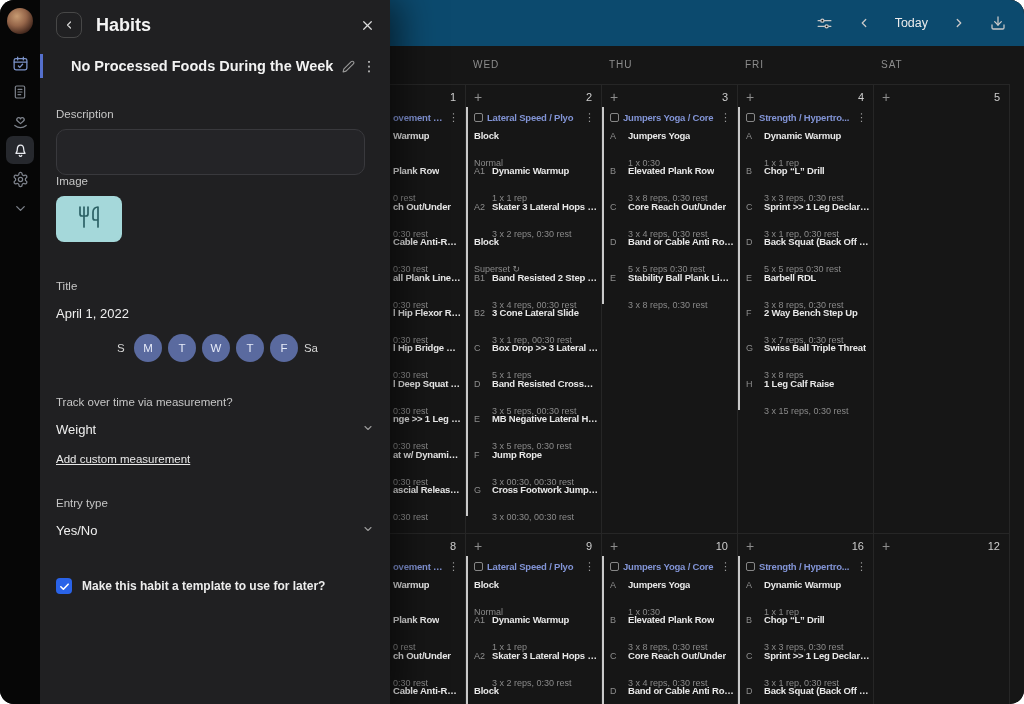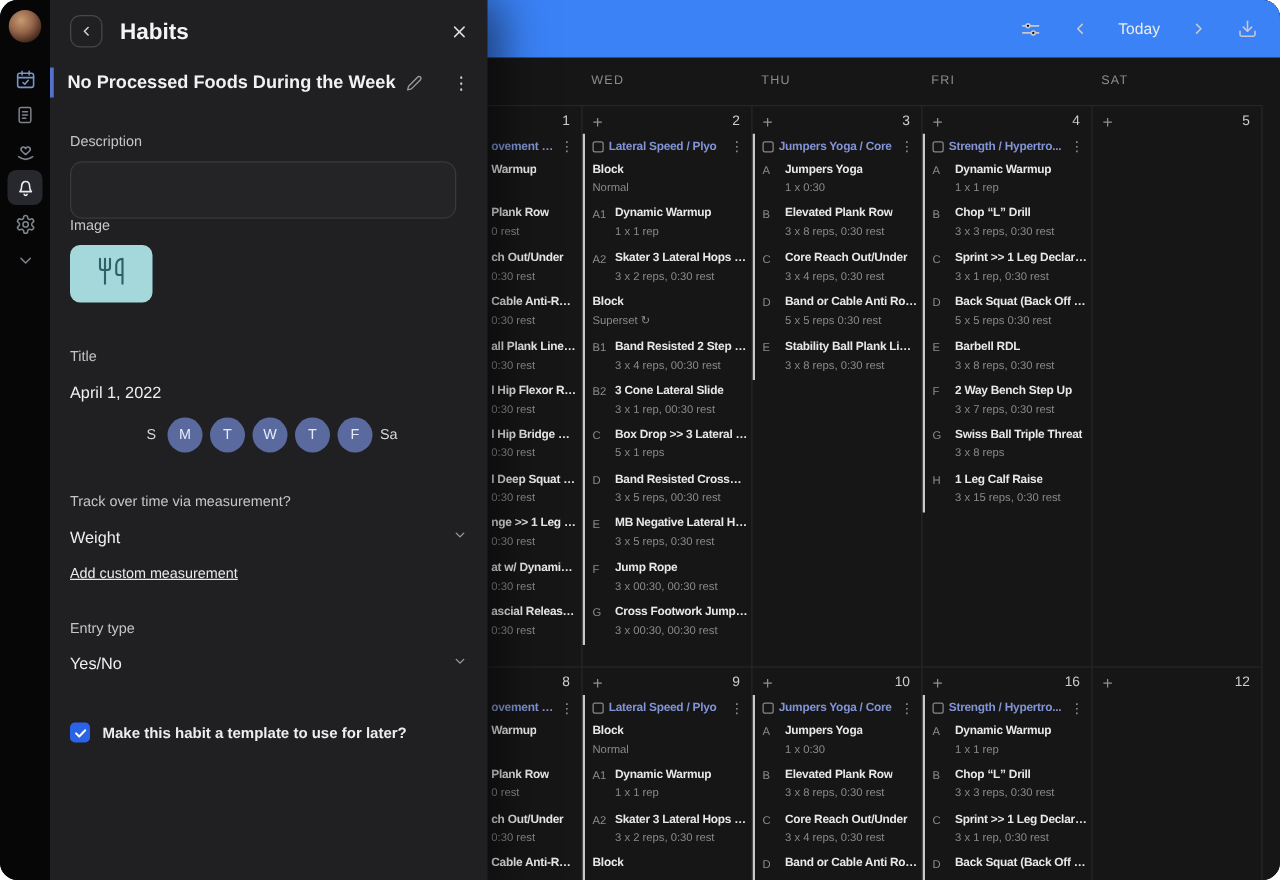--- a/index.html
+++ b/index.html
@@ -13,21 +13,21 @@
   .avatar { width:26px; height:26px; border-radius:50%; flex:none; margin-bottom:15px;
             background:radial-gradient(circle at 38% 32%, #c79b72 0%, #96664a 40%, #45291e 75%, #1c110c 100%); }
   .side-icon { width:28px; height:28px; border-radius:7px; display:flex; align-items:center; justify-content:center;
                color:#7e838c; margin-bottom:1px; }
   .side-icon.accent { color:#7c93c9; }
   .side-icon.active { color:#e9ebf0; background:#26282d; }
   .side-icon svg { display:block; }
 
   
   .calendar { position:absolute; left:40px; top:0; right:0; bottom:0; background:#161616; }
-  .cal-top { position:absolute; left:0; top:0; right:0; height:46px; background:#3b82f6;
+  .cal-top { position:absolute; left:0; top:0; right:0; height:46px; background:#0c4a6e;
              display:flex; align-items:center; justify-content:flex-end; gap:24px; padding-right:18px; }
   .tb-icon { color:#c9c9c9; display:flex; cursor:pointer; }
   .today-btn { color:#ececec; font-size:12.5px; cursor:pointer; }
   #cal-grid { position:absolute; inset:0; }
   .day-header { position:absolute; top:59px; font-size:10px; letter-spacing:1px; color:#8d8d8d; }
   .vline { position:absolute; width:1px; background:#262626; top:84px; bottom:0; }
   .hline { position:absolute; height:1px; background:#262626; }
   .cell { position:absolute; overflow:hidden; }
   .cell-head { display:flex; align-items:center; justify-content:space-between; padding:7px 9px 3px 8px; }
   .plus-icon { color:#8d8d8d; font-size:14px; line-height:11px; cursor:pointer; }
@@ -37,32 +37,32 @@
   .w-title { display:flex; align-items:center; gap:4px; height:20px; }
   .w-check { width:9px; height:9px; border:1px solid #878787; border-radius:2px; flex:none; }
   .w-label { color:#8294d6; font-size:9.5px; font-weight:bold; letter-spacing:-0.2px;
              white-space:nowrap; overflow:hidden; text-overflow:ellipsis; flex:1; }
   .w-kebab { color:#9b9b9b; font-size:11px; flex:none; padding:0 3px 0 1px; }
   .entry { height:35.4px; padding-top:3px; }
   .e-line { display:flex; }
   .e-prefix { color:#8d8d8d; font-size:9px; width:18px; flex:none; padding-top:1px; }
   .e-label { color:#e8e8e8; font-size:9.5px; font-weight:bold; letter-spacing:-0.2px;
              white-space:nowrap; overflow:hidden; text-overflow:ellipsis; }
-  .e-sub { color:#8a8a8a; font-size:9px; padding-top:4px; white-space:nowrap; overflow:hidden; }
+  .e-sub { color:#8a8a8a; font-size:9px; padding-top:4px; white-space:nowrap; overflow:hidden;margin-top:13px; }
   .entry.prefixed .e-sub { padding-left:18px; }
 
   
   .modal { position:absolute; left:40px; top:0; width:350px; height:704px; background:#202022; z-index:20;
            box-shadow:10px 0 34px rgba(0,0,0,.55); }
   .m-header { display:flex; align-items:center; padding:12px 14px 0 16px; }
   .back-btn { width:26px; height:26px; border:1px solid #474747; border-radius:8px; color:#d5d5d5;
               display:flex; align-items:center; justify-content:center; flex:none; cursor:pointer; }
   .m-title { margin-left:14px; font-size:18px; font-weight:bold; color:#f4f4f4; flex:1; }
   .close-btn { color:#dddddd; display:flex; padding:2px; cursor:pointer; }
-  .habit-row { display:flex; align-items:center; margin-top:16px; border-left:3px solid #5570cd; padding:4px 14px 4px 11px; }
+  .habit-row { display:flex; align-items:center; margin-top:16px; border-left:3px solid #5570cd; padding:4px 14px 4px 28px; }
   .habit-title { font-size:14.5px; font-weight:bold; color:#f2f2f2; }
   .pencil-btn { color:#9a9a9a; margin-left:9px; display:flex; cursor:pointer; }
   .kebab-btn { margin-left:auto; color:#d5d5d5; font-size:14px; cursor:pointer; }
   .m-body { padding:0 14px 0 16px; }
   .flabel { font-size:11.5px; color:#c6c6c6; }
   .fields-row { display:flex; margin-top:30px;flex-direction:column; }
   .desc-col { flex:1; padding-right:11px; }
   .img-col { width:66px; flex:none; }
   .desc-box { margin-top:9px; height:46px; width:100%; background:#242427; border:1px solid #39393d; border-radius:10px;
               resize:none; outline:none; color:#e8e8e8; font-family:inherit; font-size:12px; padding:6px 8px; display:block; }

